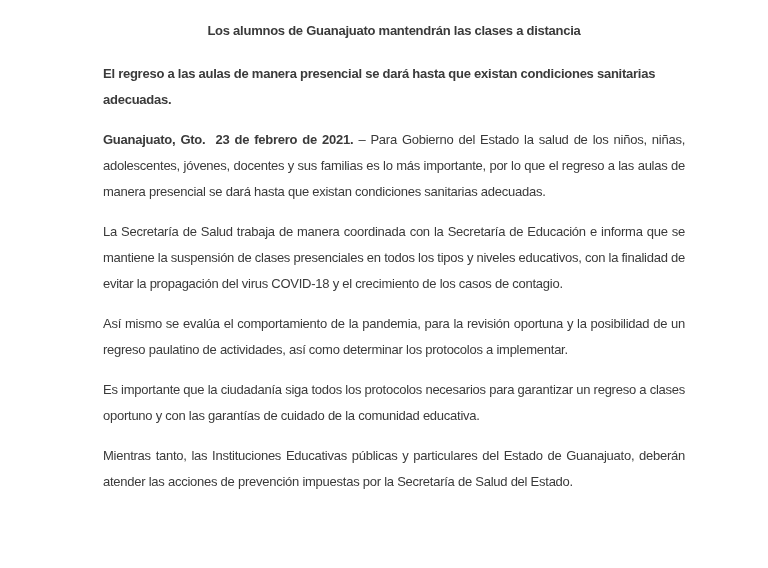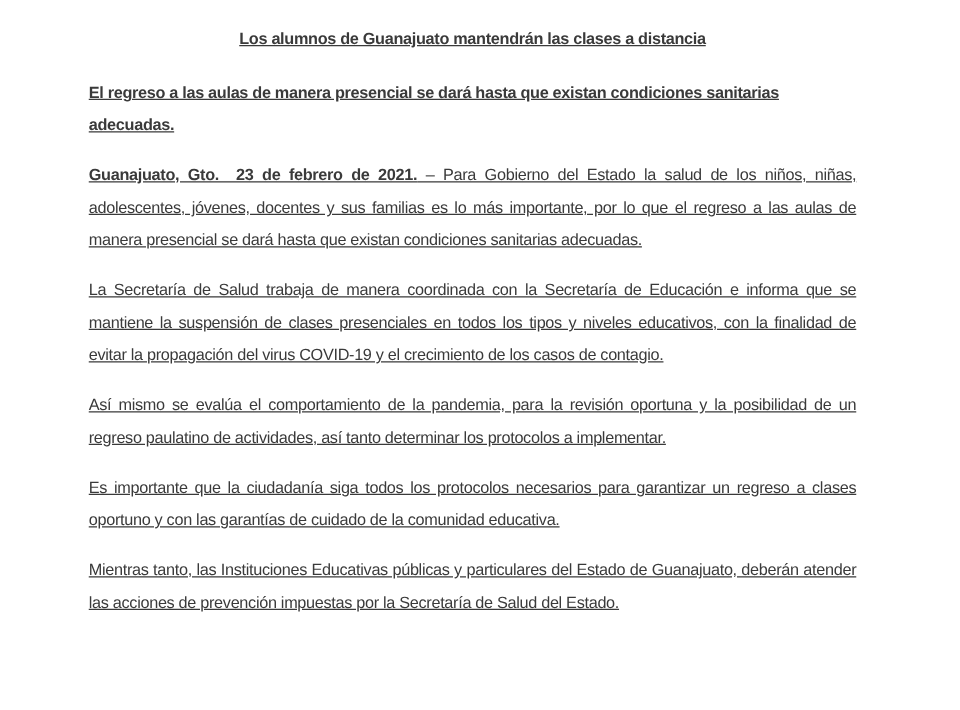--- a/index.html
+++ b/index.html
@@ -7,28 +7,27 @@
     padding: 0;
     width: 768px;
     height: 568px;
     overflow: hidden;
     background: #ffffff;
   }
   .page {
     box-sizing: border-box;
     width: 768px;
     height: 568px;
-    padding: 18px 83px 0 71px;
+    padding: 18px 83px 0 103px;
     background: #ffffff;
     font-family: "Liberation Sans", "DejaVu Sans", sans-serif;
     font-size: 13px;
     line-height: 26px;
     letter-spacing: -0.25px;
     color: #3a3a3a;
-    text-decoration: underline;
     -webkit-font-smoothing: antialiased;
   }
   .doc-title {
     text-align: center;
     font-weight: bold;
     margin: 0 0 17px 0;
   }
   .para {
     margin: 4px 0 14px 0;
     text-align: justify;
@@ -46,21 +45,21 @@
 
 <div class="page" style="color: rgb(58, 58, 58); background: rgb(255, 255, 255);">
 
   <p class="doc-title">Los alumnos de Guanajuato mantendrán las clases a distancia</p>
 
   <p class="para lead-bold">El regreso a las aulas de manera presencial se dará hasta que existan condiciones sanitarias adecuadas.</p>
 
 
   <p class="para"><span class="dateline-lead">Guanajuato, Gto.&nbsp; 23 de febrero de 2021.</span><span> – Para Gobierno del Estado la salud de los niños, niñas, adolescentes, jóvenes, docentes y sus familias es lo más importante, por lo que el regreso a las aulas de manera presencial se dará hasta que existan condiciones sanitarias adecuadas.</span></p>
 
-  <p class="para">La Secretaría de Salud trabaja de manera coordinada con la Secretaría de Educación e informa que se mantiene la suspensión de clases presenciales en todos los tipos y niveles educativos, con la finalidad de evitar la propagación del virus COVID-19 y el crecimiento de los casos de contagio.</p>
+  <p class="para">La Secretaría de Salud trabaja de manera coordinada con la Secretaría de Educación e informa que se mantiene la suspensión de clases presenciales en todos los tipos y niveles educativos, con la finalidad de evitar la propagación del virus COVID-18 y el crecimiento de los casos de contagio.</p>
 
-  <p class="para">Así mismo se evalúa el comportamiento de la pandemia, para la revisión oportuna y la posibilidad de un regreso paulatino de actividades, así tanto determinar los protocolos a implementar.</p>
+  <p class="para">Así mismo se evalúa el comportamiento de la pandemia, para la revisión oportuna y la posibilidad de un regreso paulatino de actividades, así como determinar los protocolos a implementar.</p>
 
   <p class="para">Es importante que la ciudadanía siga todos los protocolos necesarios para garantizar un regreso a clases oportuno y con las garantías de cuidado de la comunidad educativa.</p>
 
   <p class="para">Mientras tanto, las Instituciones Educativas públicas y particulares del Estado de Guanajuato, deberán atender las acciones de prevención impuestas por la Secretaría de Salud del Estado.</p>
 
 </div>
 
 </body></html>

